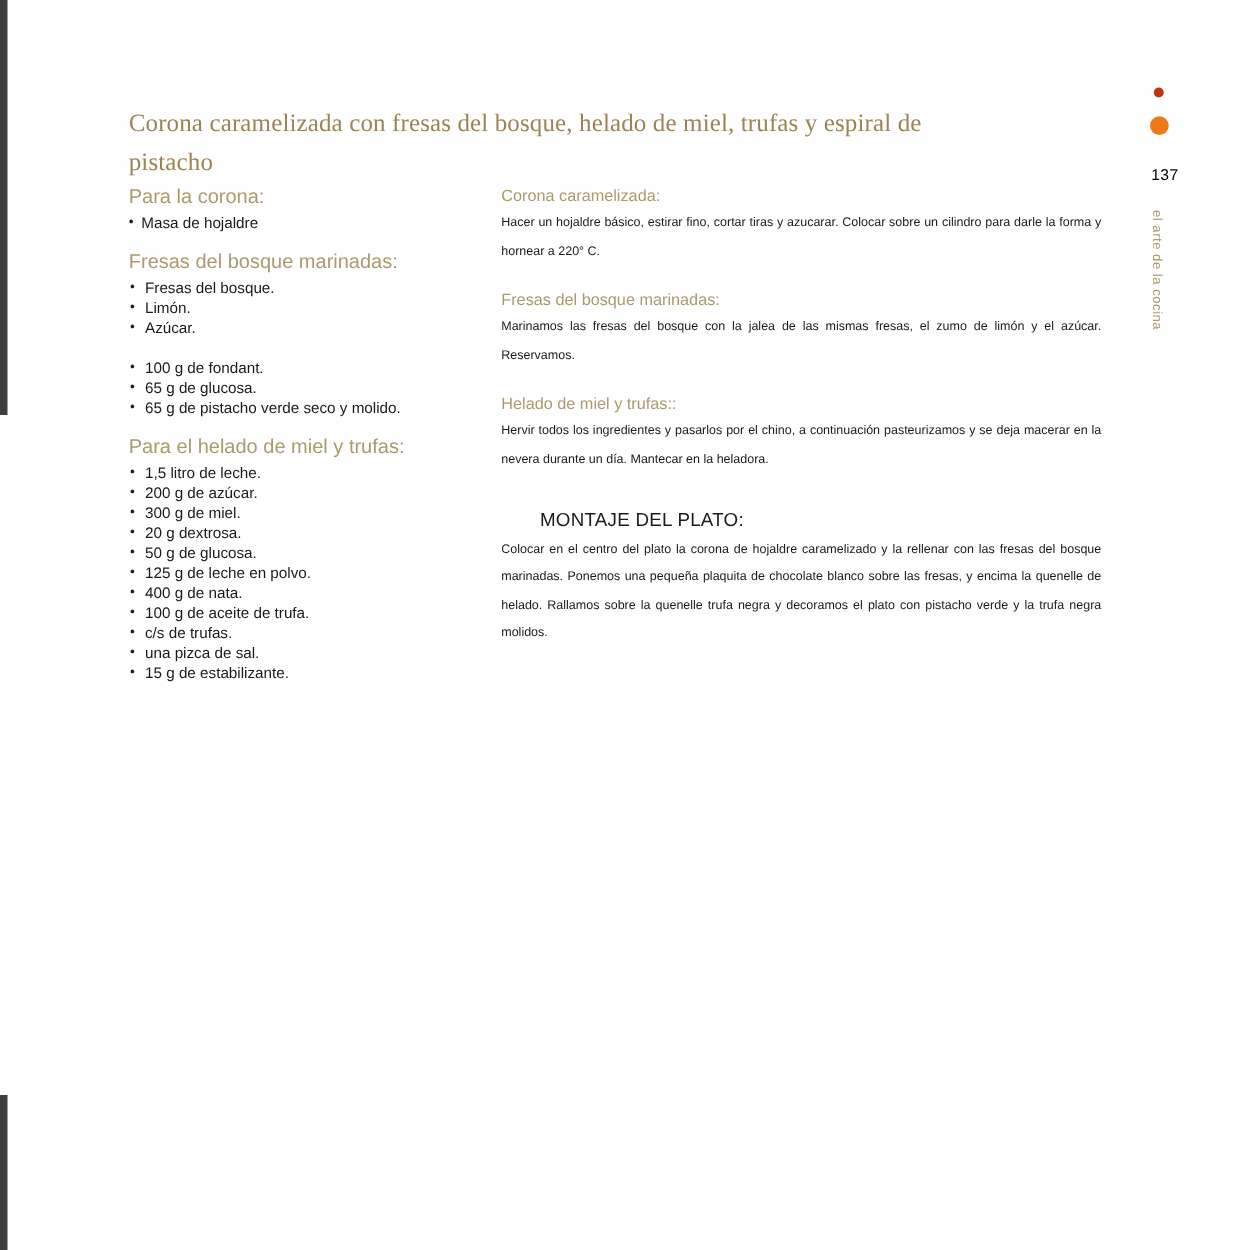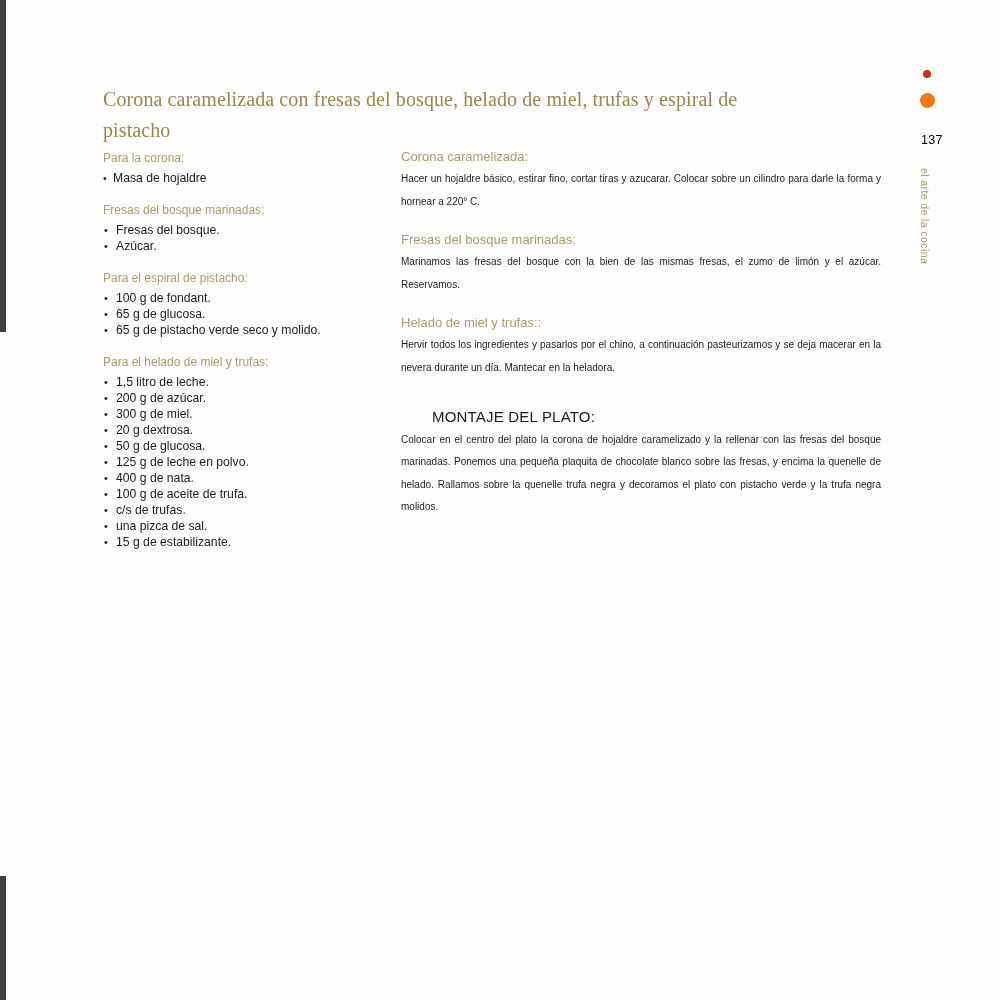--- a/index.html
+++ b/index.html
@@ -60,21 +60,21 @@
     left: 401px;
     top: 148px;
     width: 480px;
   }
 
   
   .ing-block { margin-bottom: 16px; }
   .ing-block:last-child { margin-bottom: 0; }
 
   .ing-heading {
-    font-size: 12px;
+    font-size: 16px;
     line-height: 16px;
     color: #ab9a6b;
     margin: 0 0 4px 0;
     font-weight: normal;
   }
 
   .ing-list {
     list-style: none;
     margin: 0;
     padding: 0;
@@ -190,26 +190,26 @@
       <h2 class="ing-heading">Para la corona:</h2>
       <ul class="ing-list">
         <li>Masa de hojaldre</li>
       </ul>
     </div>
 
     <div class="ing-block">
       <h2 class="ing-heading">Fresas del bosque marinadas:</h2>
       <ul class="ing-list">
         <li>Fresas del bosque.</li>
+        <li>Limón.</li>
         <li>Azúcar.</li>
       </ul>
     </div>
 
     <div class="ing-block">
-      <h2 class="ing-heading">Para el espiral de pistacho:</h2>
       <ul class="ing-list">
         <li>100 g de fondant.</li>
         <li>65 g de glucosa.</li>
         <li>65 g de pistacho verde seco y molido.</li>
       </ul>
     </div>
 
     <div class="ing-block">
       <h2 class="ing-heading">Para el helado de miel y trufas:</h2>
       <ul class="ing-list">
@@ -231,21 +231,21 @@
 
   <div class="col-right">
 
     <div class="step">
       <h2 class="step-heading">Corona caramelizada:</h2>
       <p class="step-body">Hacer un hojaldre básico, estirar fino,  cortar tiras y azucarar. Colocar sobre un cilindro para darle la forma y hornear a 220° C.</p>
     </div>
 
     <div class="step">
       <h2 class="step-heading">Fresas del bosque marinadas:</h2>
-      <p class="step-body">Marinamos las fresas del bosque con la bien de las mismas fresas, el zumo de limón y el azúcar. Reservamos.</p>
+      <p class="step-body">Marinamos las fresas del bosque con la jalea de las mismas fresas, el zumo de limón y el azúcar. Reservamos.</p>
     </div>
 
 
     <div class="step">
       <h2 class="step-heading">Helado de miel y trufas::</h2>
       <p class="step-body">Hervir todos los ingredientes y pasarlos por el chino, a continuación pasteurizamos y se deja macerar en la nevera durante un día. Mantecar en la heladora.</p>
     </div>
 
     <div class="step montage">
       <h2 class="step-heading dark">MONTAJE DEL PLATO:</h2>

